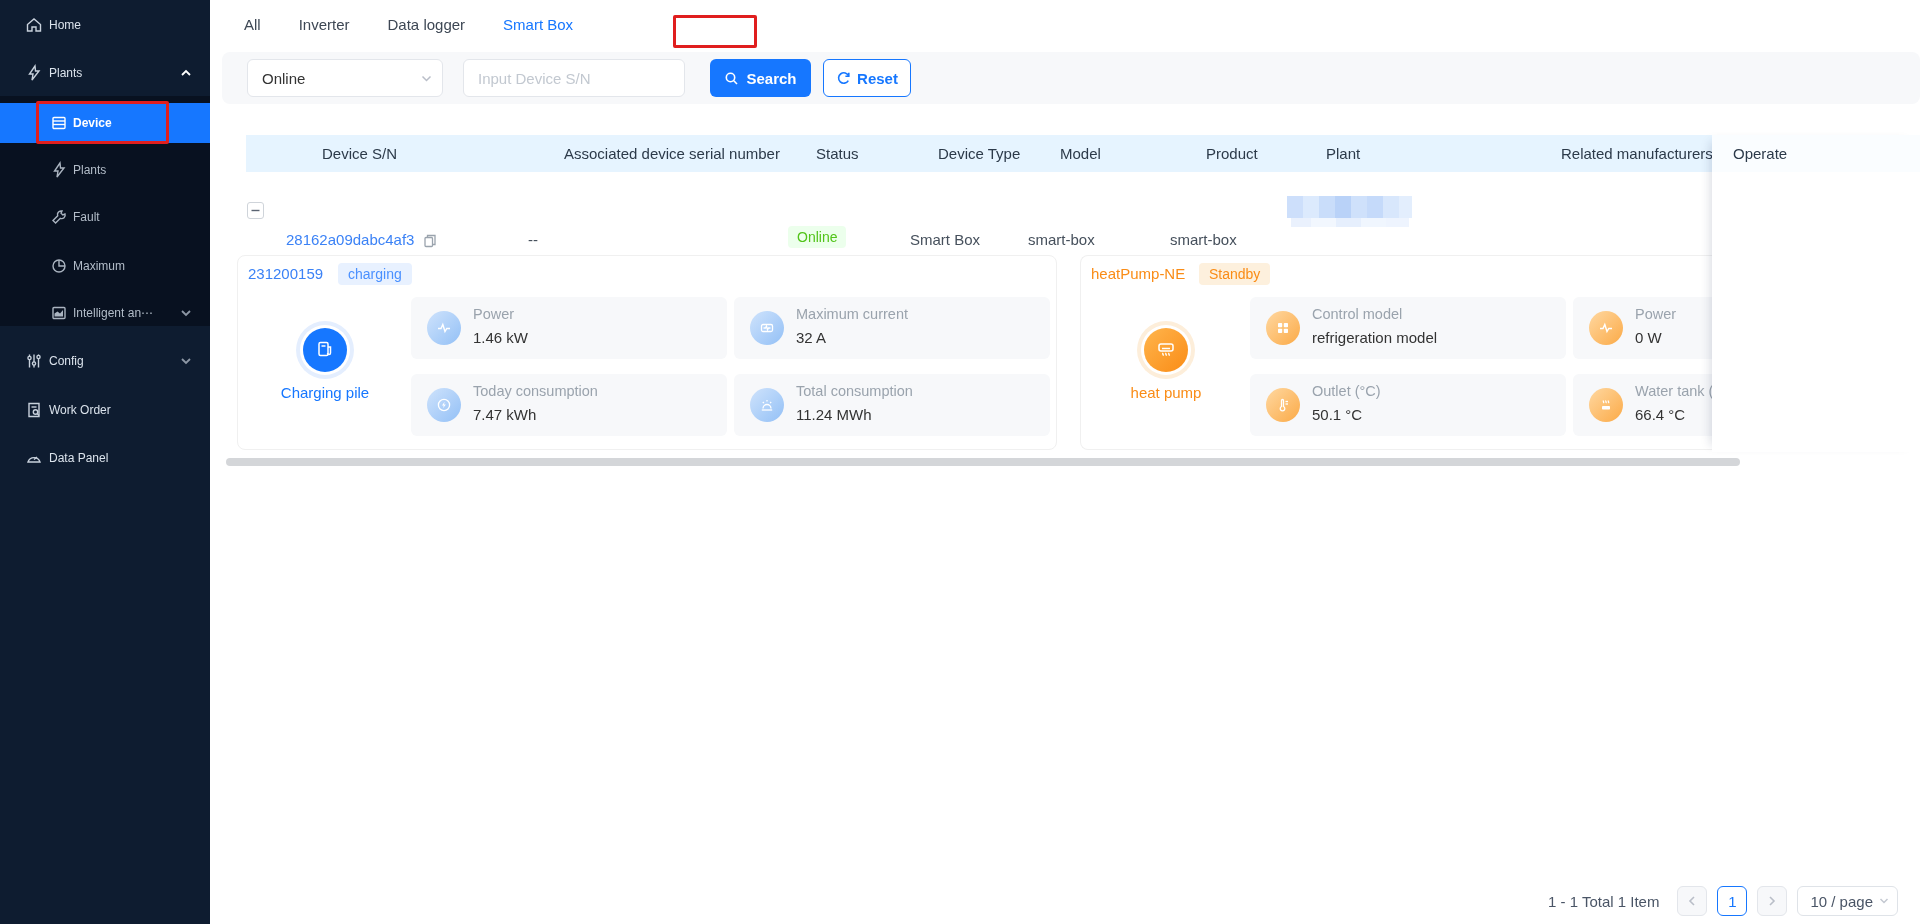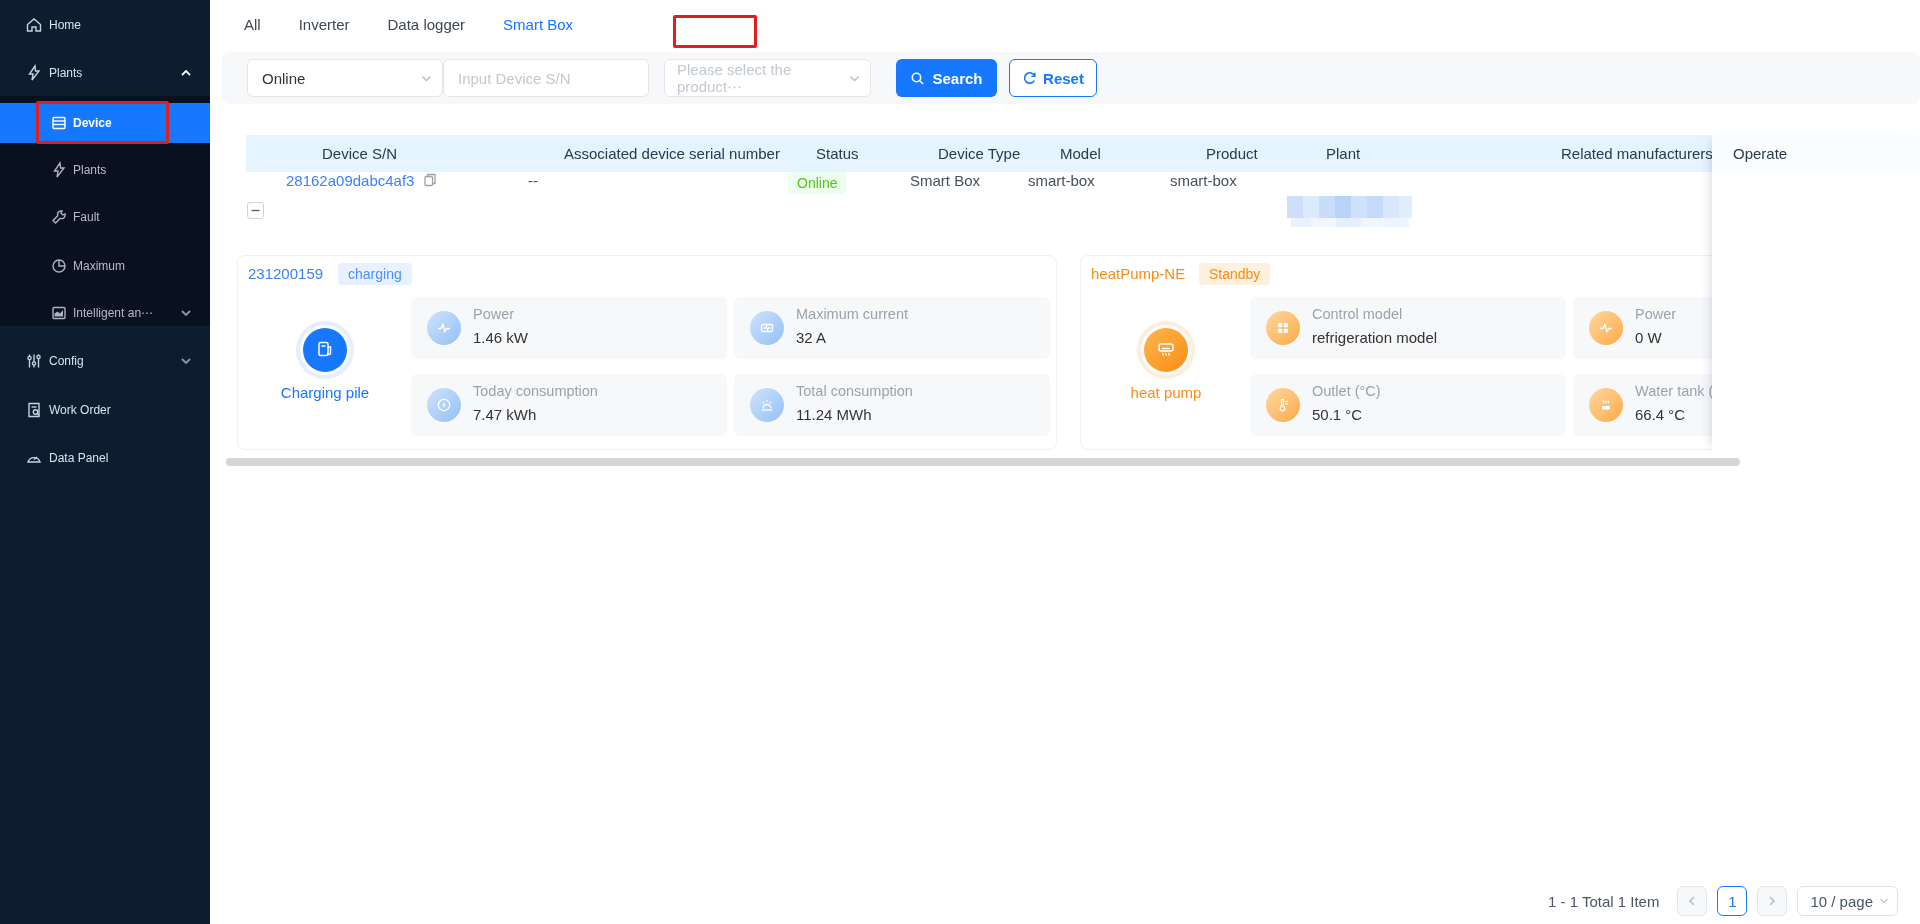--- a/index.html
+++ b/index.html
@@ -24,33 +24,33 @@
 
   
   .tabs { position:absolute; left:34px; top:0; height:48px; display:flex; align-items:center; gap:38px; }
   .tab { font-size:15px; color:#3d4document754; color:#3d4754; cursor:pointer; white-space:nowrap; }
   .tab.active { color:#1677ff; }
 
   
   .filter-panel { position:absolute; left:12px; top:52px; width:1698px; height:52px; background:#f7f8fa; border-radius:8px; display:flex; align-items:center; }
   .ctrl { background:#fff; border:1px solid #e3e6eb; border-radius:6px; height:38px; display:flex; align-items:center; font-size:15px; color:#333; position:relative; }
   .sel-online { margin-left:25px; width:196px; padding:0 14px; }
-  .inp-sn { width:206px; }
+  .inp-sn { margin-left:20px; width:222px; }
   .inp-sn input { border:none; outline:none; width:100%; height:100%; padding:0 14px; font-size:15px; font-family:"Liberation Sans",sans-serif; background:transparent; color:#333; }
   .inp-sn input::placeholder { color:#c2c8d0; }
   .sel-product { margin-left:15px; width:207px; padding:0 12px; color:#c2c8d0; }
   .sel-chevron { position:absolute; right:10px; top:13px; }
   .btn-search { margin-left:25px; width:101px; height:38px; background:#1677ff; color:#fff; border:none; border-radius:6px; font-size:15px; font-weight:600; display:flex; align-items:center; justify-content:center; gap:7px; cursor:pointer; font-family:"Liberation Sans",sans-serif; }
   .btn-reset { margin-left:12px; width:88px; height:38px; background:#fff; color:#1677ff; border:1px solid #1677ff; border-radius:6px; font-size:15px; font-weight:600; display:flex; align-items:center; justify-content:center; gap:6px; cursor:pointer; font-family:"Liberation Sans",sans-serif; }
 
   
   .thead { position:absolute; left:0; top:135px; width:1710px; height:37px; background:#e6f4ff;margin-left:36px; }
   .th { position:absolute; top:0; height:37px; line-height:37px; font-size:15px; color:#2c3a4a; white-space:nowrap; }
   .trow { position:absolute; left:0; top:172px; width:1710px; height:76px; background:#fff; }
-  .td { position:absolute; top:0; height:76px; display:flex; align-items:flex-start; font-size:15px; color:#46505c; white-space:nowrap; }
+  .td { position:absolute; top:0; height:76px; display:flex; align-items:flex-end; font-size:15px; color:#46505c; white-space:nowrap; }
   .expand-btn { position:absolute; left:37px; top:30px; width:17px; height:17px; border:1px solid #cfd4da; border-radius:3px; background:#fff; display:flex; align-items:center; justify-content:center; cursor:pointer; }
   .sn-link { color:#3b82f6; cursor:pointer; }
   .copy-ic { margin-left:8px; cursor:pointer; }
   .badge-online { background:#ecffec; color:#52c41a; font-size:14px; padding:3px 9px; border-radius:4px; }
   .plant-redacted { position:absolute; left:1077px; top:24px; width:125px; height:22px;
     background:linear-gradient(90deg,#cddffb 0 16px,#dceafd 0 32px,#c9ddfa 0 48px,#b9d2f8 0 64px,#cfe1fb 0 80px,#c5dafa 0 96px,#d8e7fc 0 112px,#e3eefd 0 125px); }
   .plant-redacted2 { position:absolute; left:1081px; top:46px; width:118px; height:9px;
     background:linear-gradient(90deg,#eaf1fd 0 20px,#f2f7fe 0 45px,#e6effd 0 70px,#f0f6fe 0 95px,#eef4fe 0 118px); }
 
   
@@ -240,28 +240,20 @@
         <span>Online</span>
         <span class="sel-chevron">
             <svg class="ic" width="11" height="11" viewBox="0 0 11 11" fill="none" stroke="#b9bec8" stroke-width="1.5">
               <polyline points="1.5,3.5 5.5,7.5 9.5,3.5"></polyline>
             </svg>
           </span>
       </div>
       <div class="ctrl inp-sn">
         <input type="text" placeholder="Input Device S/N" style="">
       </div>
-      <div class="ctrl sel-product">
-        <span>Please select the product⋯</span>
-        <span class="sel-chevron">
-            <svg class="ic" width="11" height="11" viewBox="0 0 11 11" fill="none" stroke="#b9bec8" stroke-width="1.5">
-              <polyline points="1.5,3.5 5.5,7.5 9.5,3.5"></polyline>
-            </svg>
-          </span>
-      </div>
       <button class="btn-search">
         <span>
             <svg class="ic" width="15" height="15" viewBox="0 0 15 15" fill="none" stroke="#ffffff" stroke-width="1.6">
               <circle cx="6.5" cy="6.5" r="4.2"></circle>
               <line x1="9.8" y1="9.8" x2="13" y2="13"></line>
             </svg>
           </span>
         <span>Search</span>
       </button>
       <button class="btn-reset">

